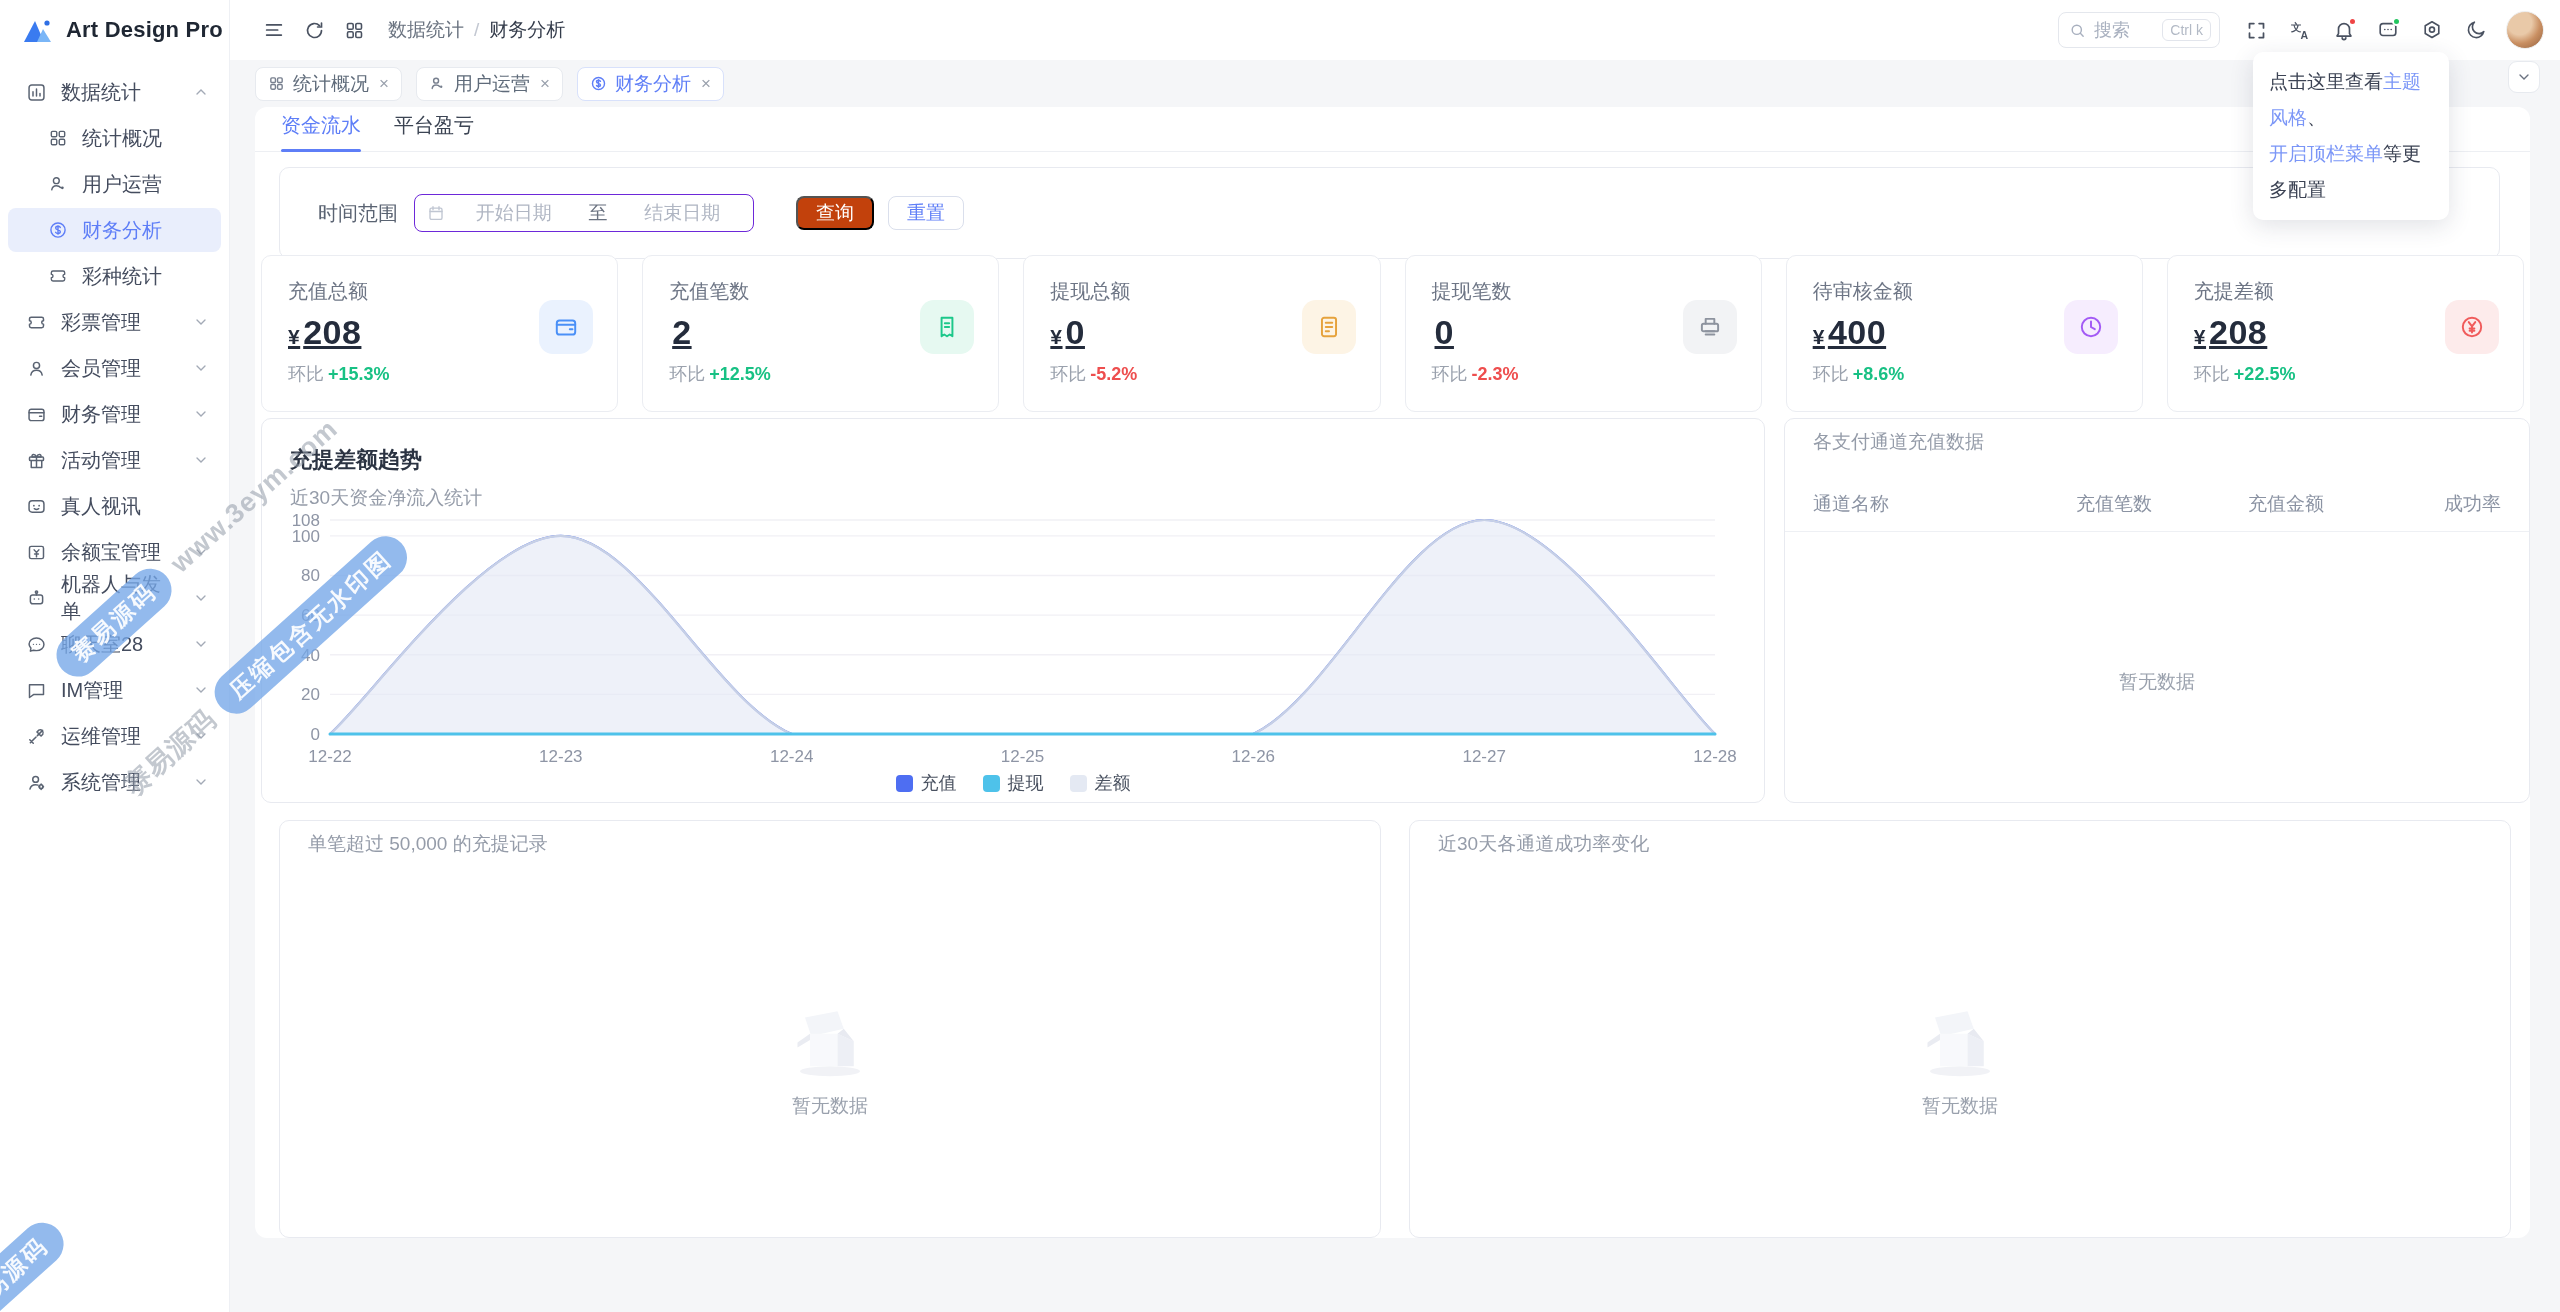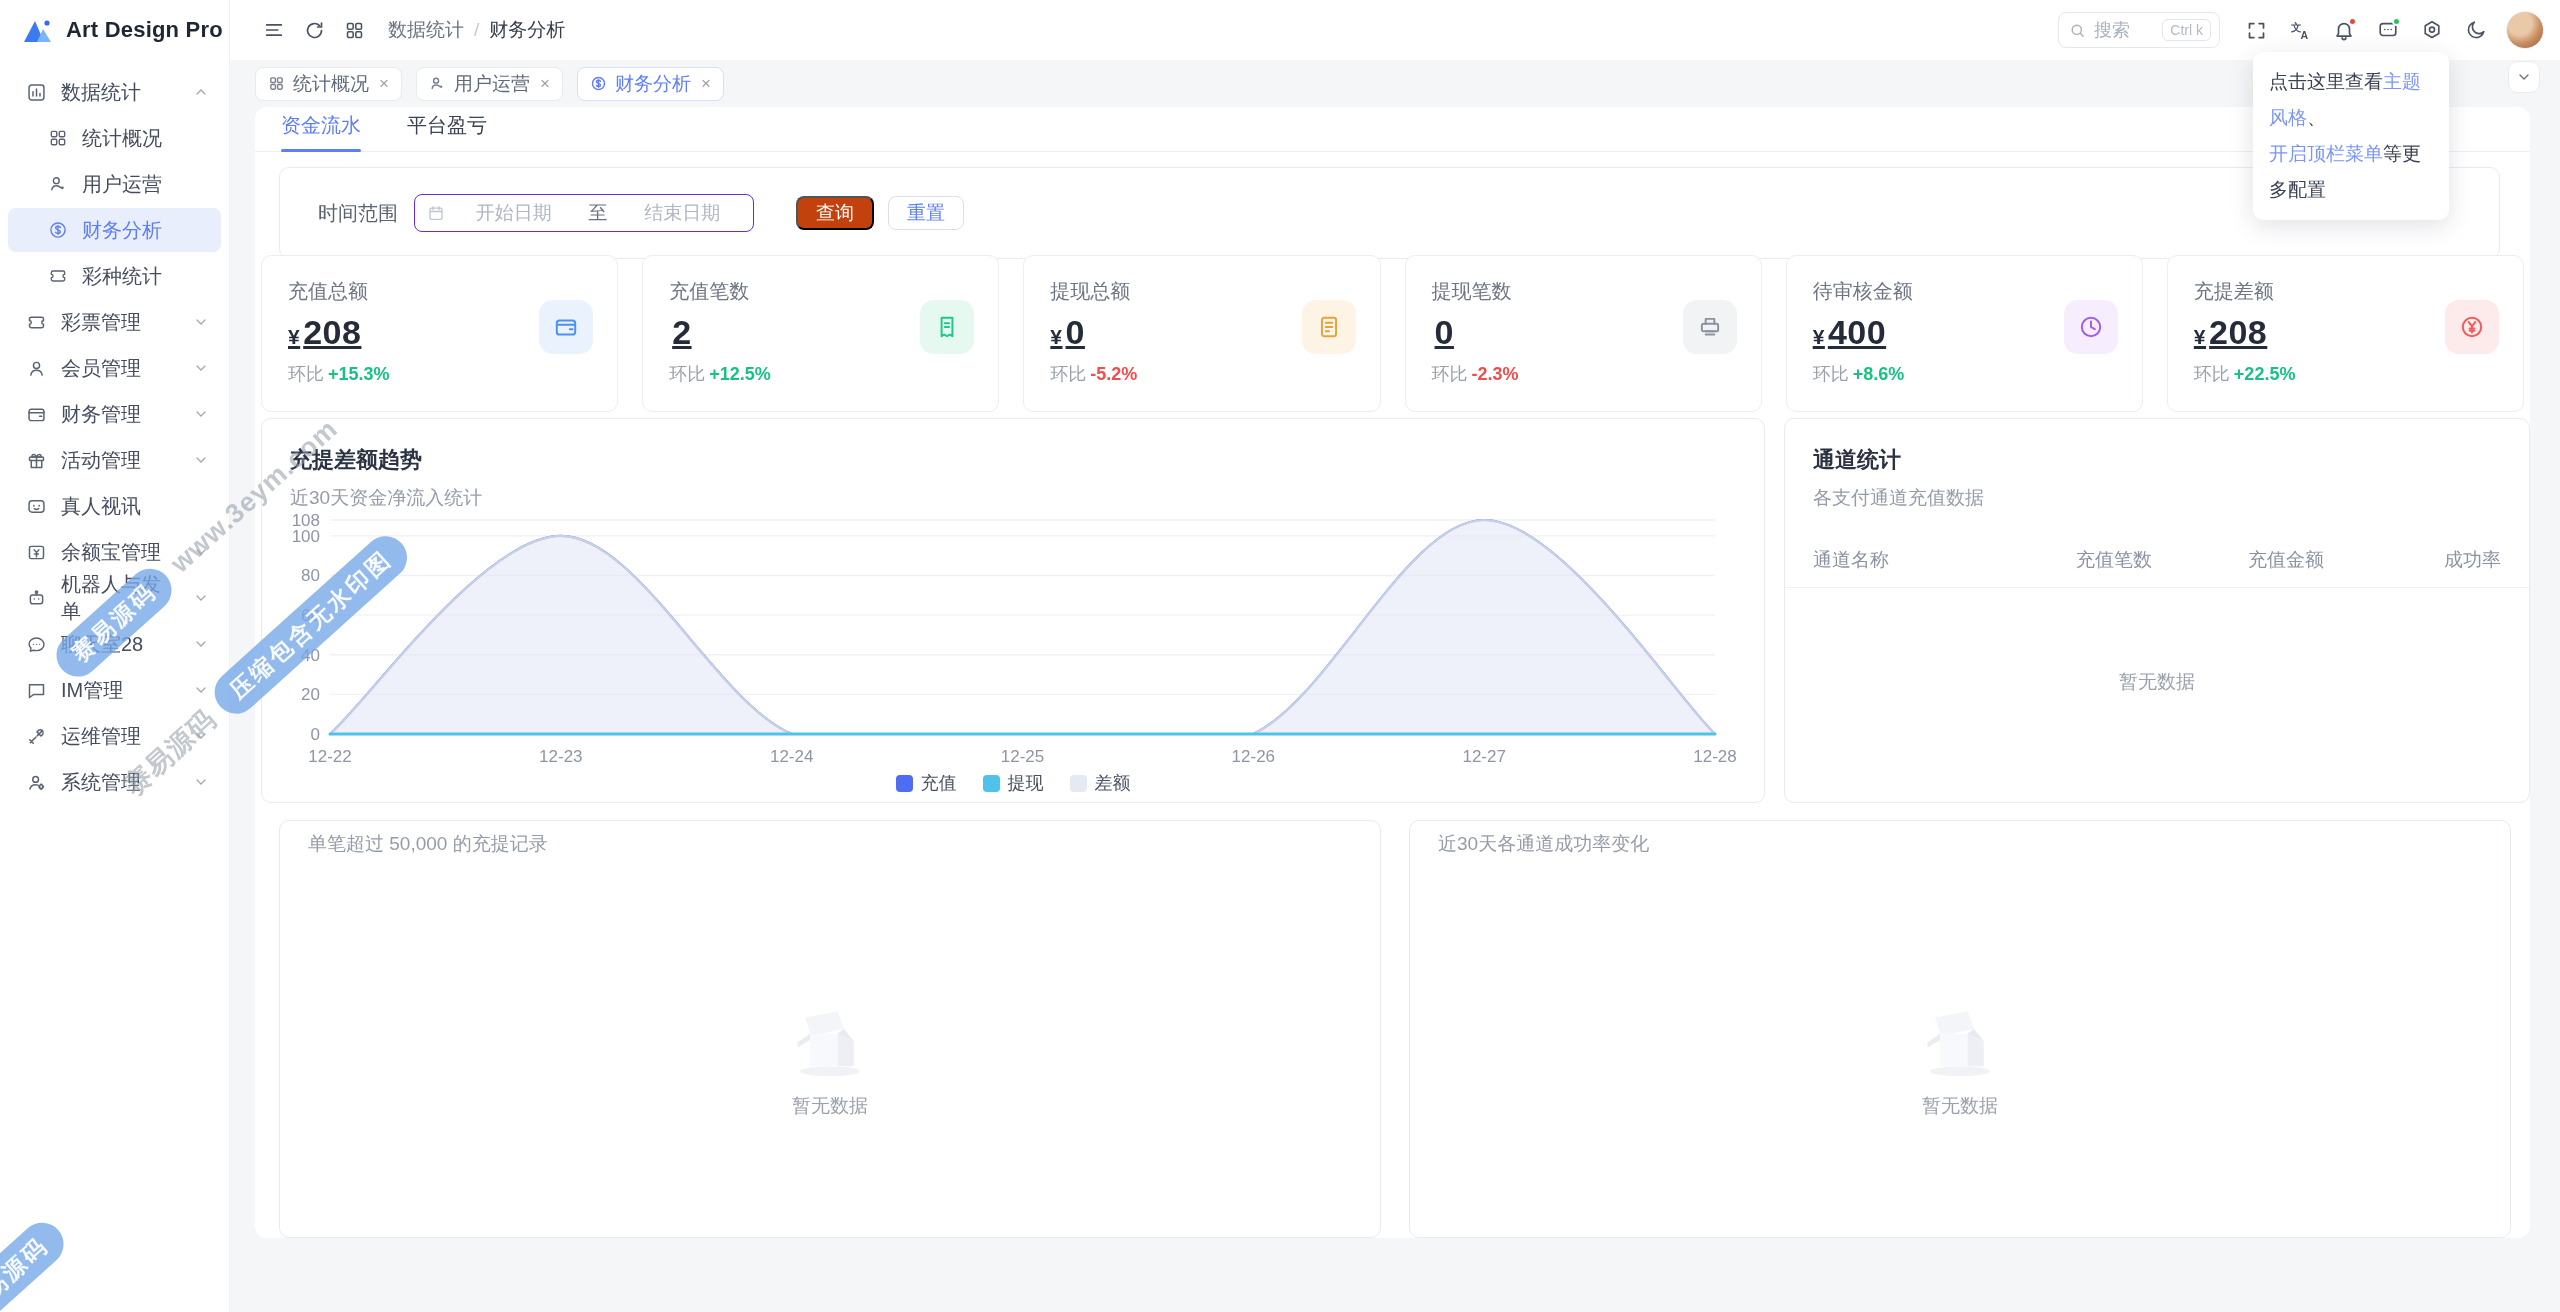--- a/index.html
+++ b/index.html
@@ -41,21 +41,21 @@
   .tabbar { position:absolute; left:230px; top:60px; right:0; height:47px; display:flex; align-items:center; gap:14px; padding-left:25px; z-index:2; }
   .chip { display:flex; align-items:center; gap:8px; height:34px; padding:0 12px; background:#fff; border:1px solid #e7eaef; border-radius:8px; font-size:19px; color:#5f6b7a; cursor:pointer; }
   .chip .mi { color:#78808f; }
   .chip.active { color:#5e7ef7; border-color:#d8e1fb; }
   .chip.active .mi { color:#5e7ef7; }
   .chip .x { color:#9aa1ad; font-size:17px; margin-left:2px; cursor:pointer; }
   .tab-more { position:absolute; right:20px; top:1px; width:32px; height:32px; background:#fff; border:1px solid #e7eaef; border-radius:9px; display:flex; align-items:center; justify-content:center; color:#6a7280; cursor:pointer; }
 
   
   .main { position:absolute; left:255px; top:107px; width:2275px; height:1131px; background:#fff; border-radius:12px; z-index:1; }
-  .ctabs { height:45px; border-bottom:1px solid #edeff3; display:flex; gap:46px; padding-left:26px; align-items:flex-end; }
+  .ctabs { height:45px; border-bottom:1px solid #edeff3; display:flex; gap:33px; padding-left:26px; align-items:flex-end; }
   .ctab { font-size:20px; padding-bottom:12px; color:#3c4453; cursor:pointer; position:relative; }
   .ctab.active { color:#5e7ef7; }
   .ctab.active::after { content:""; position:absolute; left:0; right:0; bottom:-1px; height:3px; background:#5e7ef7; border-radius:2px; }
 
   .filter { position:absolute; left:24px; top:60px; width:2221px; height:92px; border:1px solid #e8eaf0; border-radius:10px; display:flex; align-items:center; padding:0 20px; }
   .f-label { font-size:20px; color:#5a6372; margin:0 16px 0 18px; }
   .dateinput { width:340px; height:38px; border:1px solid #6d28d9; border-radius:8px; display:flex; align-items:center; padding:0 12px; gap:10px; color:#b0b6c3; font-size:19px; cursor:text; }
   .dateinput .sep { color:#6a7280; margin:0 6px; }
   .dateinput .ph { flex:1; text-align:center; }
   .btn { height:34px; padding:0 18px; border-radius:8px; font-size:19px; display:flex; align-items:center; justify-content:center; cursor:pointer; }
@@ -587,21 +587,20 @@
           <span>提现</span>
         </span>
         <span class="lg-item">
           <span class="lg-sw" style="background: rgb(228, 233, 243);"></span>
           <span>差额</span>
         </span>
       </div>
   </section>
 
   <section class="panel channel-panel">
-    <div class="p-title">通道统计</div>
     <div class="p-sub">各支付通道充值数据</div>
     <div class="tbl-head">
       <span>通道名称</span>
       <span>充值笔数</span>
       <span>充值金额</span>
       <span>成功率</span>
     </div>
     <div class="emptytext" style="top:250px">暂无数据</div>
   </section>
 

